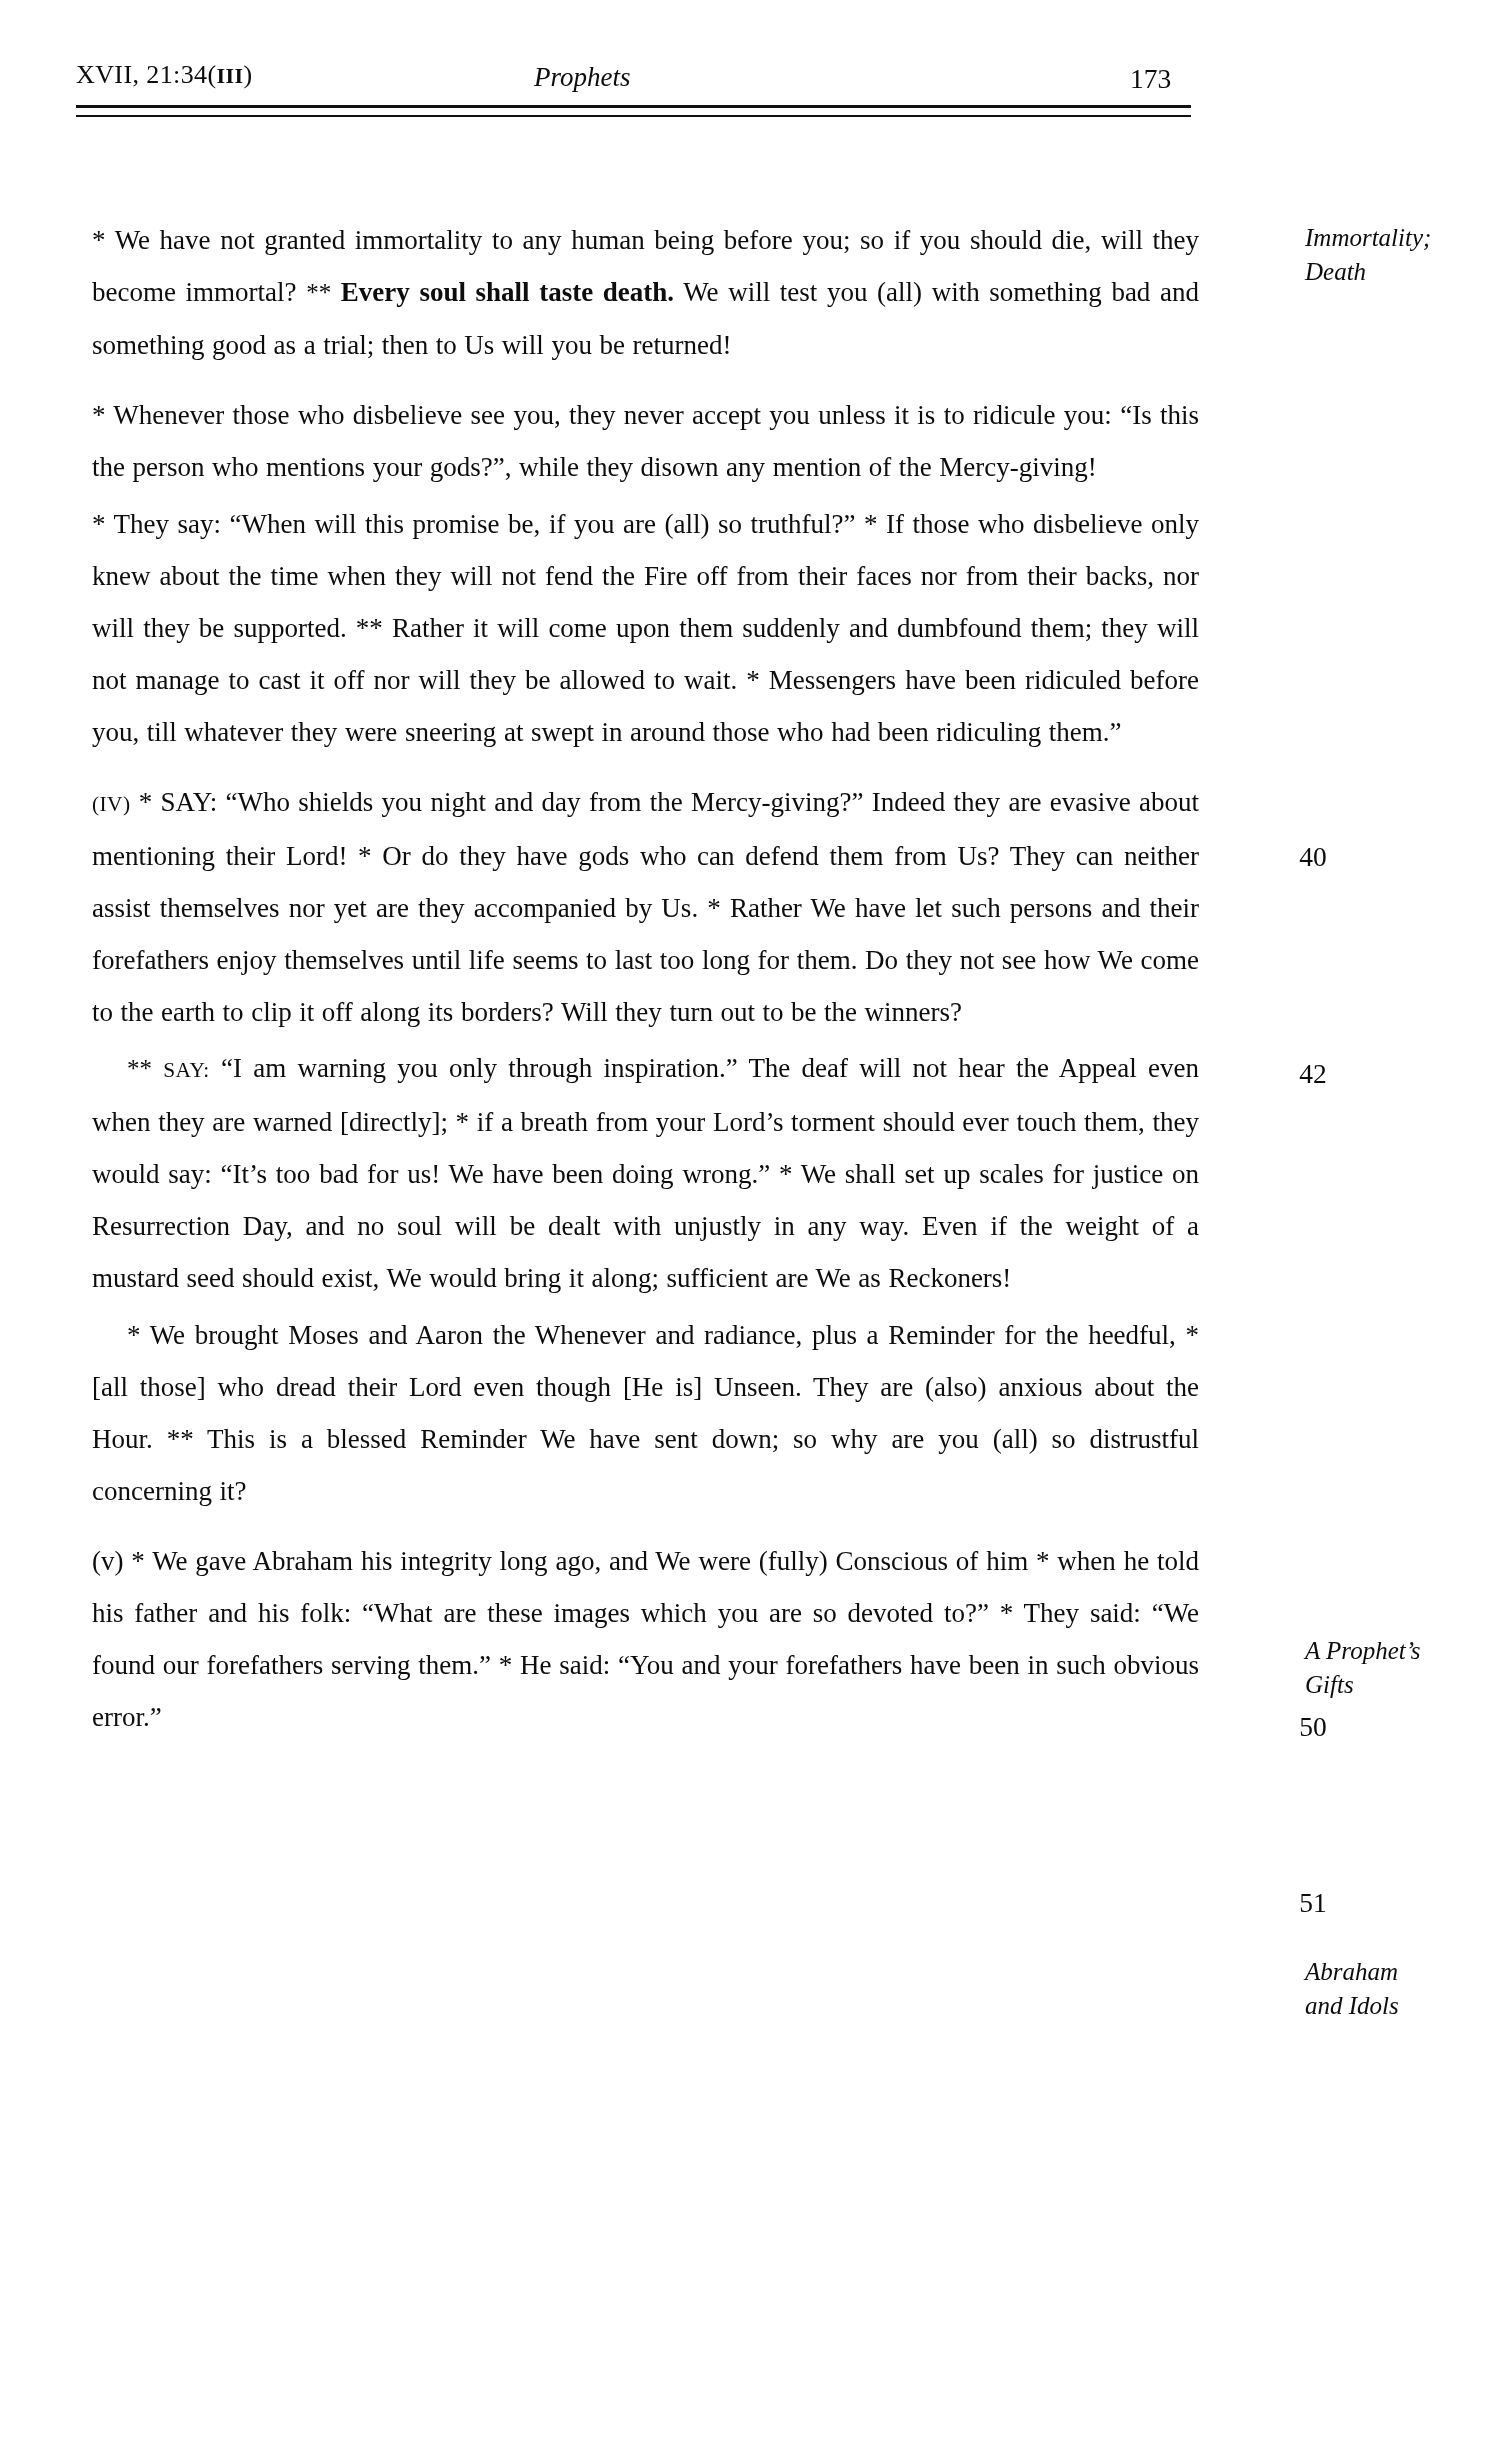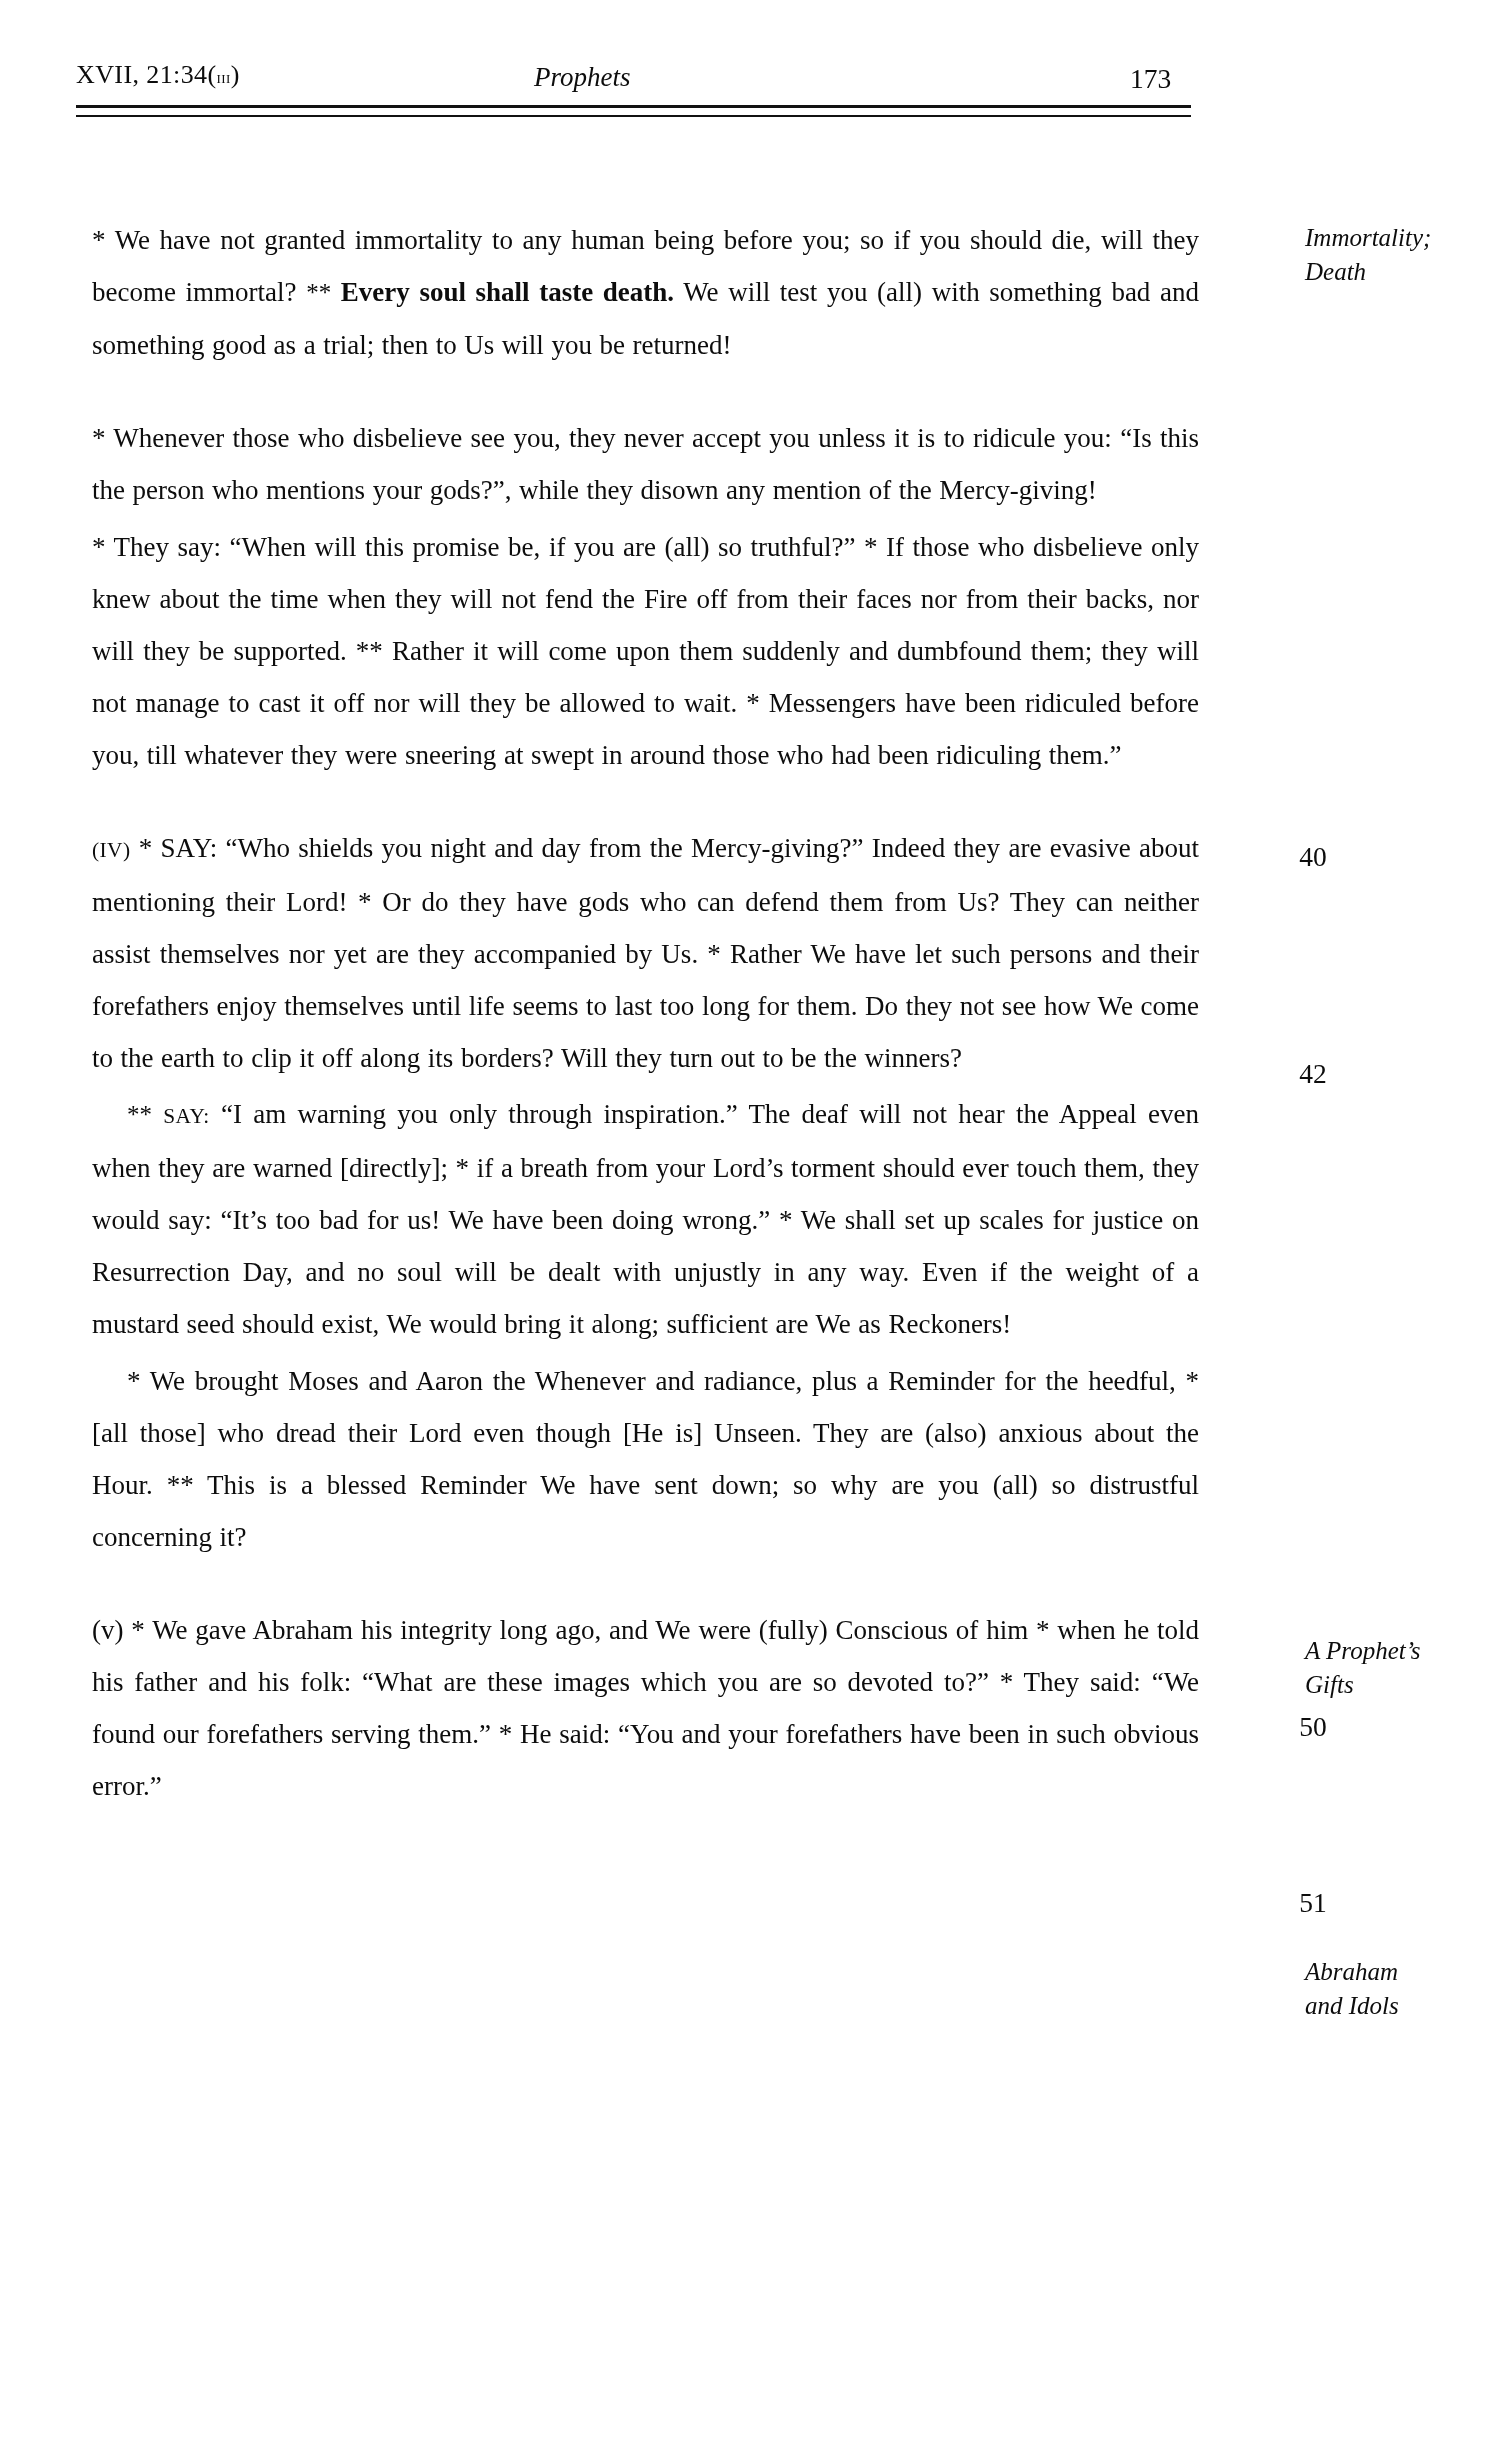--- a/index.html
+++ b/index.html
@@ -36,21 +36,22 @@
     left: 0;
     top: 0;
     font-size: 26px;
     letter-spacing: 0.4px;
     white-space: nowrap;
   }
   .header .hdr-left .rom {
     font-size: 26px;
   }
   .header .hdr-left .small-rom {
-    font-size: 13px;
+    font-size: 22px;
+    font-weight: bold;
   }
   .header .hdr-center {
     position: absolute;
     left: 458px;
     top: 1.5px;
     font-style: italic;
     font-size: 27px;
   }
   .header .hdr-right {
     position: absolute;
@@ -74,21 +75,21 @@
     top: 214px;
     width: 1107px;
   }
   .para {
     font-size: 27px;
     line-height: 52px;
     text-align: justify;
     margin: 0 0 4.6px 0;
     word-spacing: 0.8px;
   }
-  .para.gap { margin-top: 41px; }
+  .para.gap { margin-top: 18px; }
   .indent { text-indent: 35px; }
   .star { font-size: 25px; }
   .bold { font-weight: bold; }
   .sc {
     font-size: 21.4px;
     letter-spacing: 0.4px;
   }
   .versepara {
     margin: 27.5px 0 27.5px 0;
     font-size: 27px;

